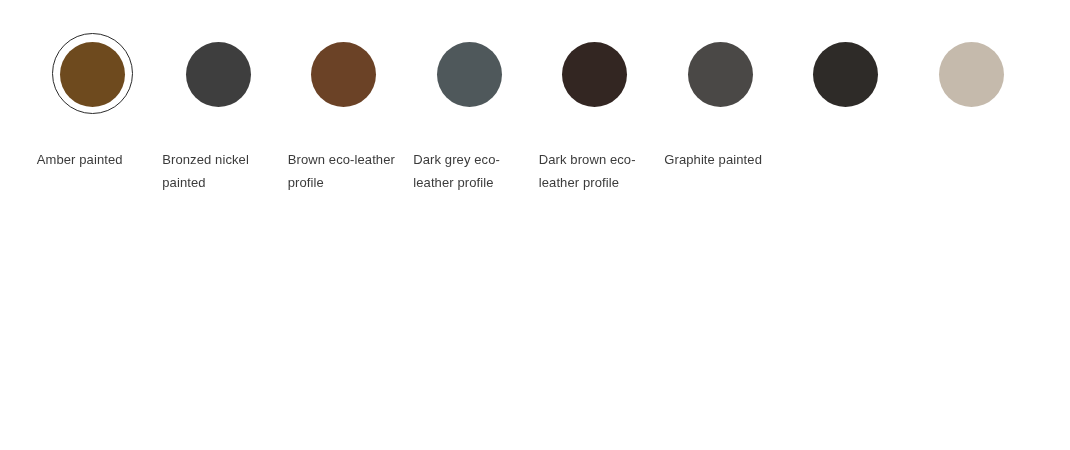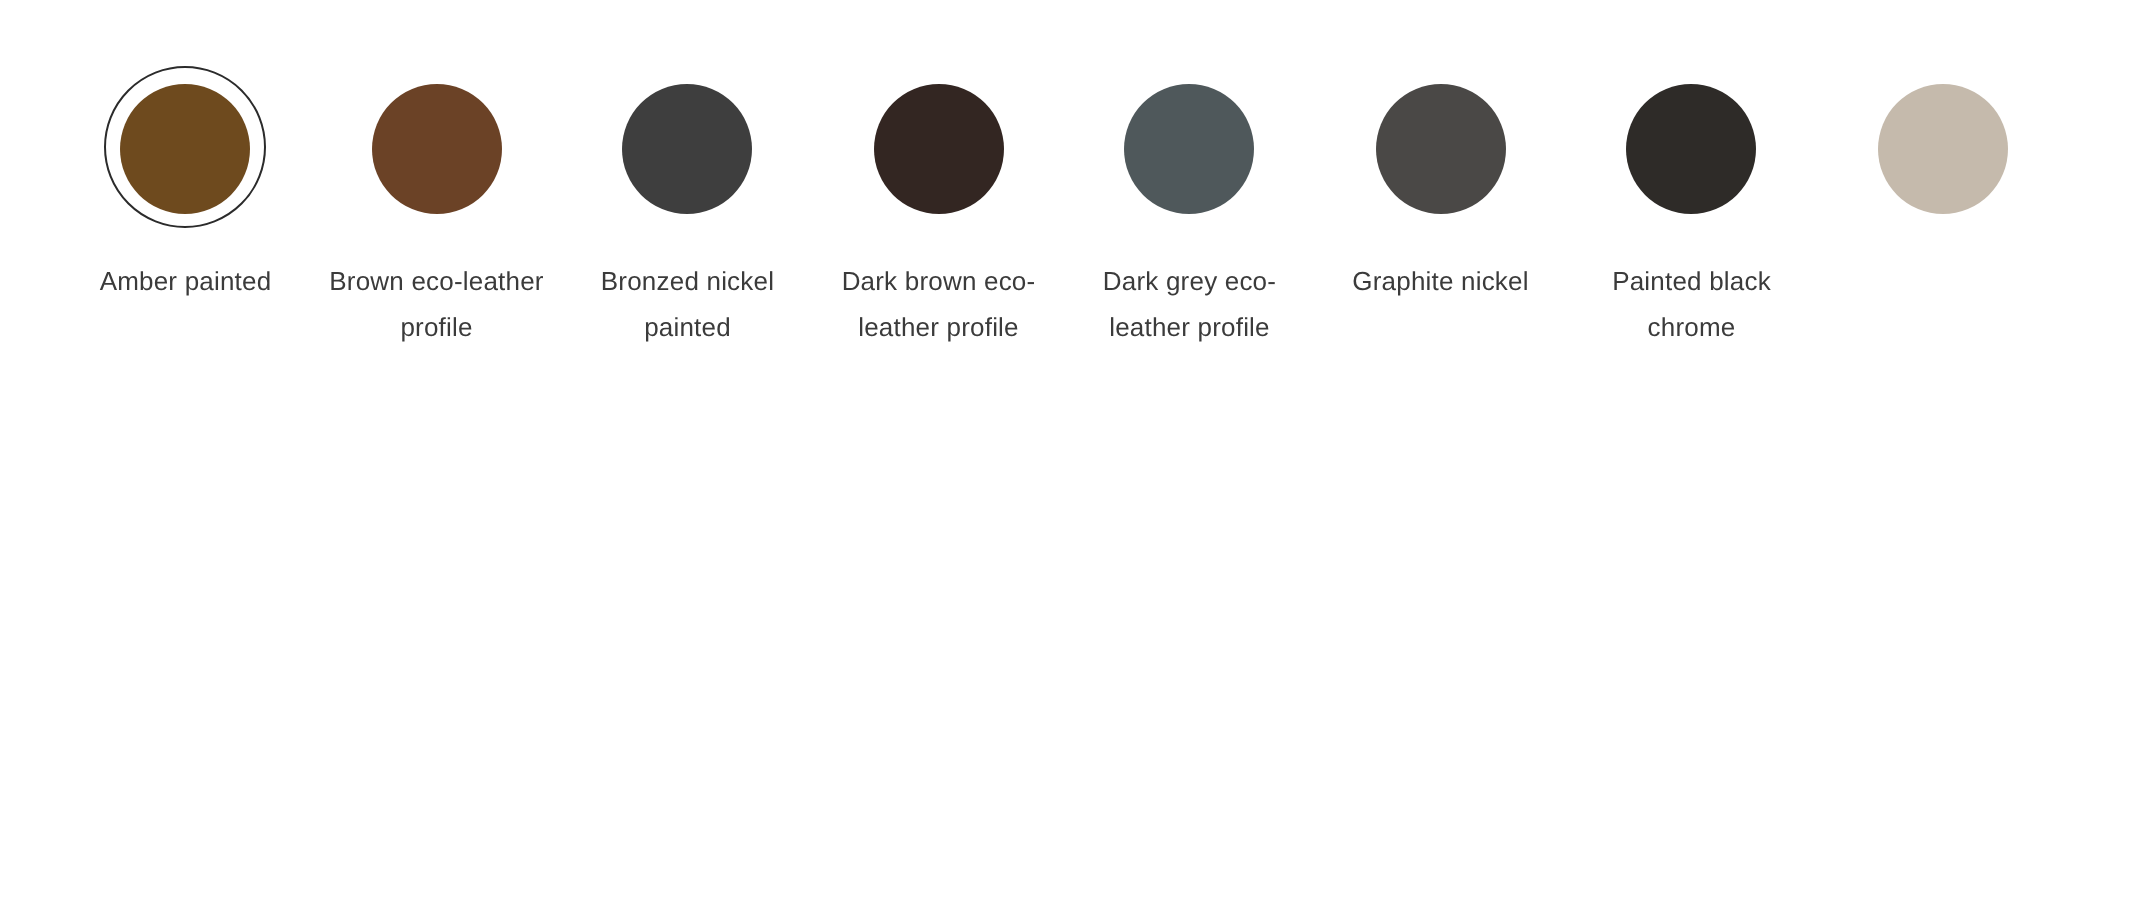--- a/index.html
+++ b/index.html
@@ -68,23 +68,22 @@
     box-sizing: border-box;
     display: none;
     pointer-events: none;
   }
 
   .swatch-option.is-selected .selection-ring {
     display: block;
   }
 
   .swatch-label {
-    margin-top: 11px;
+    margin-top: 30px;
     width: 112px;
-    text-align: center;
     font-size: 13px;
     line-height: 23px;
     color: #3b3b3b;
     letter-spacing: 0.1px;
     word-wrap: break-word;
   }
 </style>
 </head>
 <body>
 
@@ -93,58 +92,57 @@
       <div class="swatch-option is-selected">
     <div class="swatch-disc-wrap">
       <span class="selection-ring"></span>
       <span class="swatch-disc" style="background: rgb(110, 74, 30);"></span>
     </div>
     <div class="swatch-label">Amber painted</div>
   </div>
       <div class="swatch-option">
     <div class="swatch-disc-wrap">
 
+      <span class="swatch-disc" style="background: rgb(62, 62, 62);"></span>
+    </div>
+    <div class="swatch-label">Bronzed nickel painted</div>
+  </div>
+      <div class="swatch-option">
+    <div class="swatch-disc-wrap">
+
       <span class="swatch-disc" style="background: rgb(107, 66, 38);"></span>
     </div>
     <div class="swatch-label">Brown eco-leather profile</div>
   </div>
       <div class="swatch-option">
     <div class="swatch-disc-wrap">
 
-      <span class="swatch-disc" style="background: rgb(62, 62, 62);"></span>
+      <span class="swatch-disc" style="background: rgb(79, 88, 91);"></span>
     </div>
-    <div class="swatch-label">Bronzed nickel painted</div>
+    <div class="swatch-label">Dark grey eco-leather profile</div>
   </div>
       <div class="swatch-option">
     <div class="swatch-disc-wrap">
 
       <span class="swatch-disc" style="background: rgb(51, 38, 34);"></span>
     </div>
     <div class="swatch-label">Dark brown eco-leather profile</div>
   </div>
       <div class="swatch-option">
     <div class="swatch-disc-wrap">
 
-      <span class="swatch-disc" style="background: rgb(79, 88, 91);"></span>
-    </div>
-    <div class="swatch-label">Dark grey eco-leather profile</div>
-  </div>
-      <div class="swatch-option">
-    <div class="swatch-disc-wrap">
-
       <span class="swatch-disc" style="background: rgb(74, 72, 70);"></span>
     </div>
-    <div class="swatch-label">Graphite nickel</div>
+    <div class="swatch-label">Graphite painted</div>
   </div>
       <div class="swatch-option">
     <div class="swatch-disc-wrap">
 
       <span class="swatch-disc" style="background: rgb(46, 43, 40);"></span>
     </div>
-    <div class="swatch-label">Painted black chrome</div>
   </div>
       <div class="swatch-option">
     <div class="swatch-disc-wrap">
 
       <span class="swatch-disc" style="background: rgb(197, 186, 172);"></span>
     </div>
   </div>
     </div>
 </div>
 

